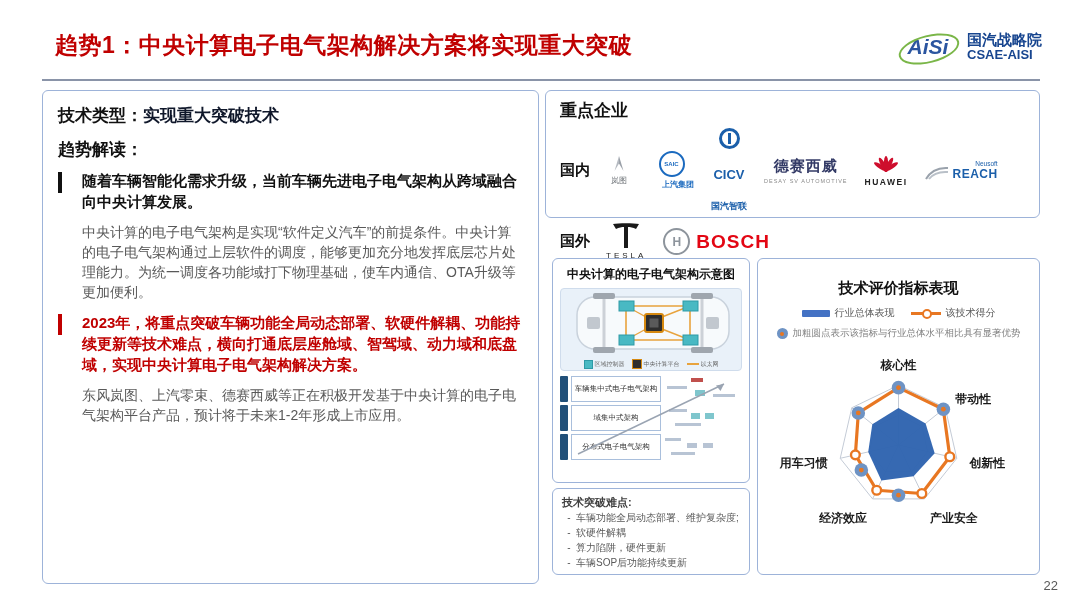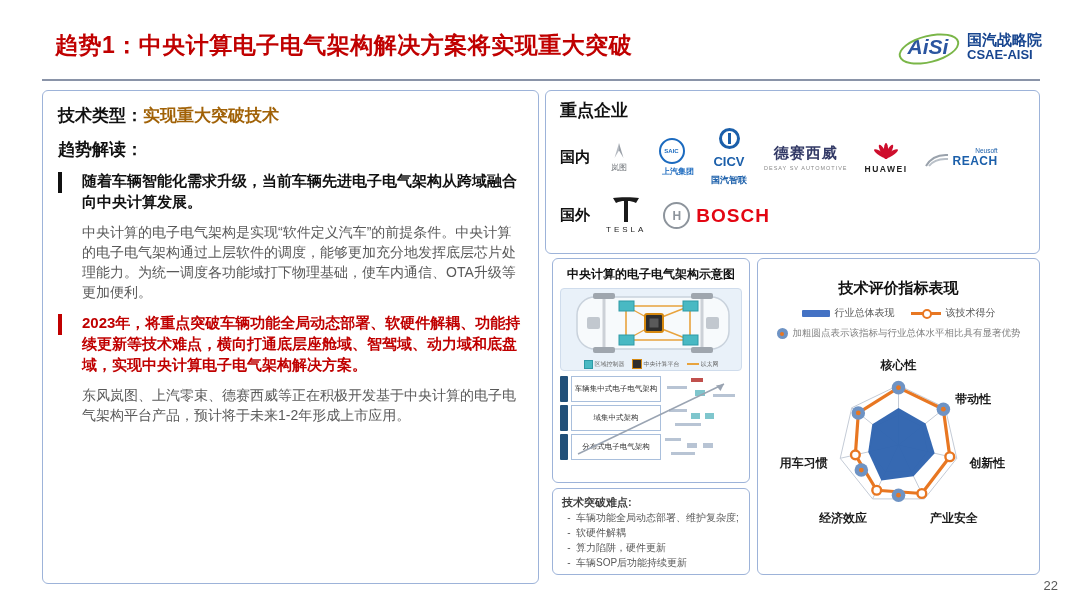--- a/index.html
+++ b/index.html
@@ -13,43 +13,43 @@
   .aisi-mark .txt{font-size:21px;font-weight:bold;font-style:italic;color:#2b55a0;letter-spacing:0;}
   .aisi-mark .orbit{position:absolute;left:1px;top:5px;width:58px;height:24px;border:2px solid #7ab648;border-radius:50%;transform:rotate(-14deg);}
   .logo-text{display:flex;flex-direction:column;line-height:1.15;}
   .logo-text .cn{font-size:15px;font-weight:bold;color:#17458f;}
   .logo-text .en{font-size:13px;font-weight:bold;color:#17458f;}
   
   .panel{position:absolute;background:#fff;border:1.5px solid #9db3d9;border-radius:6px;box-sizing:border-box;}
   
   .left-panel{left:42px;top:90px;width:497px;height:494px;padding:13px 15px;}
   .tech-type{font-size:17px;font-weight:bold;color:#111;}
-  .tech-type .val{color:#a16207;}
+  .tech-type .val{color:#0f172a;}
   .section-title{font-size:17px;font-weight:bold;color:#111;margin-top:11px;}
   .bullet{display:flex;margin-top:9px;}
   .bullet .mk{flex:0 0 24px;padding-top:4px;}
   .mk-square{width:9px;height:9px;border:2px solid #111;}
   .mk-square.red{border-color:#c00000;}
   .mk-dot{width:4px;height:4px;border-radius:50%;background:#595959;margin-left:3px;margin-top:5px;}
   .bullet .tx{flex:1;}
   .b-bold{font-size:15px;font-weight:bold;color:#111;line-height:1.42;}
   .b-red{font-size:15px;font-weight:bold;color:#c00000;line-height:1.42;}
   .b-gray{font-size:14px;color:#595959;line-height:1.45;}
   
-  .companies-panel{left:545px;top:90px;width:495px;height:164px;padding:8px 14px;}
+  .companies-panel{left:545px;top:90px;width:495px;height:128px;padding:8px 14px;}
   .cp-title{font-size:17px;font-weight:bold;color:#111;}
   .cp-row{display:flex;align-items:center;margin-top:6px;}
   .cp-row.r2{margin-top:10px;}
   .cp-label{flex:0 0 46px;font-size:15px;font-weight:bold;color:#111;}
   .cp-logos{display:flex;align-items:center;gap:17px;flex:1;}
   .logo{display:flex;flex-direction:column;align-items:center;gap:2px;}
   .logo-sub{font-size:8px;color:#6b7075;}
   .saic-circle{width:22px;height:22px;border:2px solid #1b6abf;border-radius:50%;display:flex;align-items:center;justify-content:center;font-size:6px;font-weight:bold;color:#1b6abf;}
   .saic-name{font-size:8px;font-weight:bold;color:#1b6abf;margin-left:13px;}
-  .cicv{gap:5px;align-items:center;}
+  .cicv{gap:18px;align-items:center;}
   .cicv-mark{width:15px;height:15px;border:3px solid #1b5faa;border-radius:50%;position:relative;}
   .cicv-mark:after{content:"";position:absolute;left:6px;top:2px;width:3px;height:11px;background:#1b5faa;}
   .cicv-en{font-size:13px;font-weight:bold;color:#1b5faa;}
   .cicv-cn{font-size:9px;font-weight:bold;color:#1b5faa;}
   .desay-cn{font-size:15px;font-weight:bold;color:#333a66;letter-spacing:1px;}
   .desay-sub{font-size:5.5px;color:#8a8a8a;letter-spacing:1px;}
   .huawei-name{font-size:8.5px;font-weight:bold;color:#222;letter-spacing:1.5px;}
   .reach{flex-direction:row;gap:4px;align-items:flex-end;}
   .reach-txt{display:flex;flex-direction:column;align-items:flex-end;line-height:1;}
   .reach-sub{font-size:6.5px;color:#1b5faa;}

